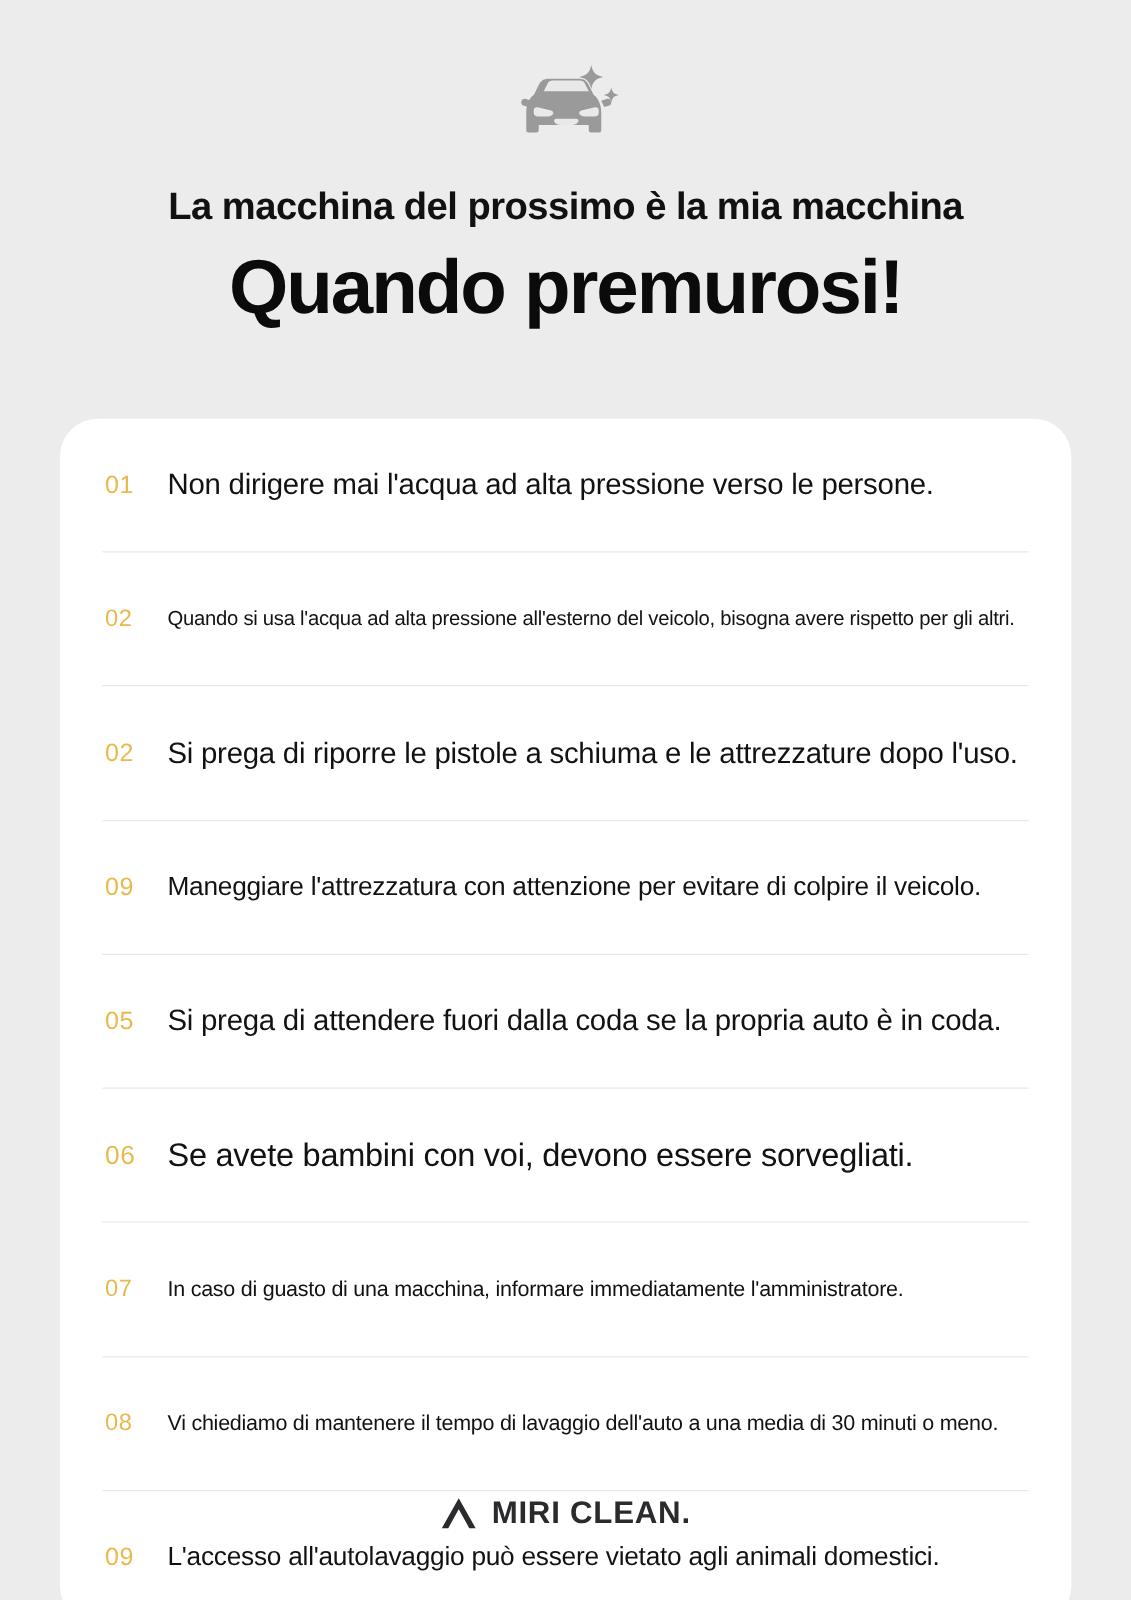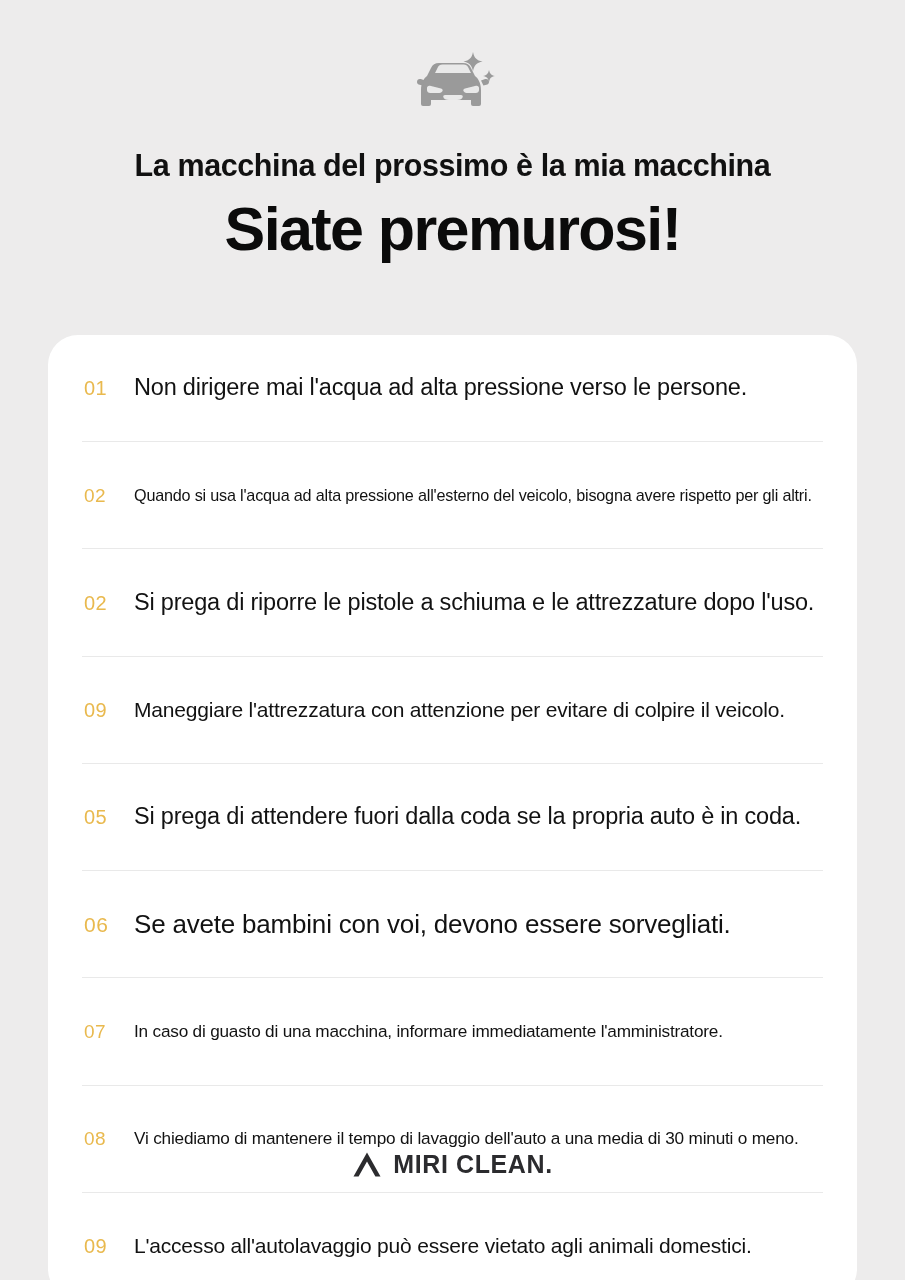--- a/index.html
+++ b/index.html
@@ -115,21 +115,21 @@
   .size-xs  .rule-text { font-size:16.2px; }
 
   .size-xl  .rule-num { font-size:21px; }
   .size-sm  .rule-num { font-size:19px; }
   .size-xs  .rule-num { font-size:19px; }
 
   
   .footer {
     position:absolute;
     left:0;
-    top:1150px;
+    top:1196px;
     width:100%;
     display:flex;
     align-items:center;
     justify-content:center;
     gap:11px;
   }
 
   .footer-mark { width:30px; height:27px; display:block; }
   .footer-mark svg { display:block; width:100%; height:100%; }
 
@@ -161,21 +161,21 @@
       <path d="M84 38c0-2.2-1.8-3.6-3.8-2.9L76 36.6l2.4 5 4-1.2c1-.3 1.6-1.2 1.6-2.4z"></path>
 
       <path d="M68 8c1.4 6.2 3.4 8.2 9.6 9.6-6.2 1.4-8.2 3.4-9.6 9.6-1.4-6.2-3.4-8.2-9.6-9.6 6.2-1.4 8.2-3.4 9.6-9.6z"></path>
 
       <path d="M84 26c.9 3.9 2.1 5.1 6 6-3.9.9-5.1 2.1-6 6-.9-3.9-2.1-5.1-6-6 3.9-.9 5.1-2.1 6-6z"></path>
     </svg>
   </div>
 
   <div class="headings">
     <div class="title-top">La macchina del prossimo è la mia macchina</div>
-    <div class="title-main">Siate premurosi!</div>
+    <div class="title-main">Quando premurosi!</div>
   </div>
 
   <div class="card">
 
     <div class="rule-row size-lg">
       <div class="rule-num">01</div>
       <div class="rule-text">Non dirigere mai l'acqua ad alta pressione verso le persone.</div>
     </div>
     <div class="rule-divider"></div>
 

